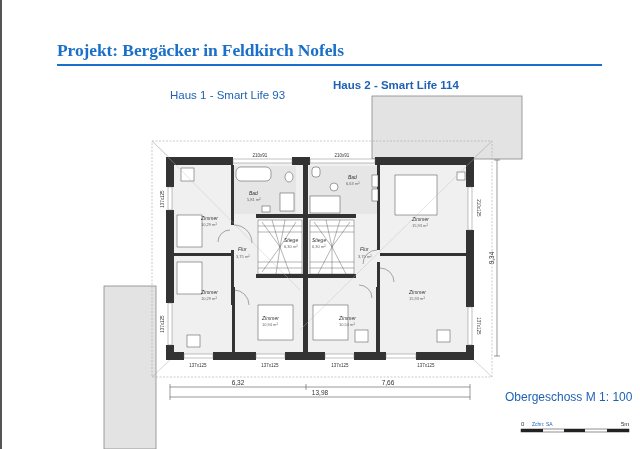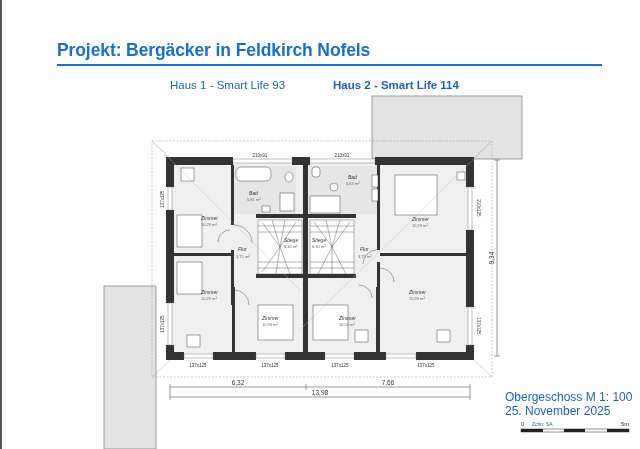--- a/index.html
+++ b/index.html
@@ -3,41 +3,41 @@
 <meta charset="utf-8">
 <style>
   html, body { margin: 0; padding: 0; }
   body {
     width: 640px; height: 449px; background: #ffffff; position: relative; overflow: hidden;
     font-family: "Liberation Sans", sans-serif;
   }
   .left-edge { position: absolute; left: 0; top: 0; width: 2px; height: 449px; background: #555; }
   .title {
     position: absolute; left: 57px; top: 40px;
-    font-family: Liberation Sans, sans-serif; font-weight: bold; font-size: 17.5px; color: #1a6fc9;
+    font-family: Liberation Serif, serif; font-weight: bold; font-size: 17.5px; color: #1a6fc9;
     letter-spacing: -0.1px; white-space: nowrap;
   }
   .title-rule { position: absolute; left: 57px; top: 64px; width: 545px; height: 2px; background: #1a6fc9; }
   .haus-label { position: absolute; top: 79px; font-size: 11.5px; color: #1f62b5; white-space: nowrap; }
   .plan { position: absolute; left: 0; top: 0; width: 640px; height: 449px; }
   .tblock { position: absolute; left: 505px; top: 390px; color: #1f62b5; font-size: 12px; line-height: 14px; white-space: nowrap; }
   .dimtxt { font-family: "Liberation Sans", sans-serif; fill: #333; }
   .roomname { font-family: "Liberation Sans", sans-serif; font-size: 5px; font-style: italic; fill: #333; }
   .roomarea { font-family: "Liberation Sans", sans-serif; font-size: 4px; fill: #666; }
   .scalebar { position: absolute; left: 518px; top: 418px; width: 118px; height: 30px; }
 </style>
 </head>
 <body>
 
 <div class="left-edge"></div>
 
 <div class="title">Projekt: Bergäcker in Feldkirch Nofels</div>
 <div class="title-rule"></div>
 
-<div class="haus-label" style="left:170px;">Haus 1 - Smart Life 93</div>
+<div class="haus-label" style="left:170px;margin-top:10px;">Haus 1 - Smart Life 93</div>
 <div class="haus-label" style="left:333px;font-weight:bold;">Haus 2 - Smart Life 114</div>
 
 <svg class="plan" viewBox="0 0 640 449">
 
   <rect x="372" y="96" width="150" height="63" fill="#e3e3e3" stroke="#888" stroke-width="0.8"></rect>
   <rect x="104" y="286" width="52" height="163" fill="#e3e3e3" stroke="#888" stroke-width="0.8"></rect>
 
   <rect x="152" y="141" width="340" height="236" fill="none" stroke="#aaa" stroke-width="0.6" stroke-dasharray="2,1.5"></rect>
   <line x1="152" y1="141" x2="170" y2="158" stroke="#aaa" stroke-width="0.5"></line>
   <line x1="492" y1="141" x2="474" y2="158" stroke="#aaa" stroke-width="0.5"></line>
@@ -202,21 +202,20 @@
     <line x1="494" y1="356" x2="500" y2="356"></line>
   </g>
   <text class="dimtxt" font-size="6.5" x="238" y="385" text-anchor="middle">6,32</text>
   <text class="dimtxt" font-size="6.5" x="388" y="385" text-anchor="middle">7,66</text>
   <text class="dimtxt" font-size="6.5" x="320" y="395" text-anchor="middle">13,98</text>
   <text class="dimtxt" font-size="6.5" x="0" y="0" transform="translate(494,258) rotate(-90)" text-anchor="middle">9,34</text>
 </svg>
 
 <div class="tblock">
   <div>Obergeschoss M 1: 100</div>
-  <div>25. November 2025</div>
 </div>
 
 <svg class="scalebar" viewBox="0 0 118 30">
   <text x="3" y="8" font-size="6" fill="#333" font-family="Liberation Sans, sans-serif">0</text>
   <text x="14" y="8" font-size="5" fill="#1f62b5" font-family="Liberation Sans, sans-serif">Zchn: SA</text>
   <text x="103" y="8" font-size="6" fill="#333" font-family="Liberation Sans, sans-serif">5m</text>
   <rect x="3" y="11" width="108" height="3" fill="#fff" stroke="#222" stroke-width="0.5"></rect>
   <rect x="3" y="11" width="22" height="3" fill="#222"></rect>
   <rect x="46" y="11" width="21" height="3" fill="#222"></rect>
   <rect x="89" y="11" width="22" height="3" fill="#222"></rect>

